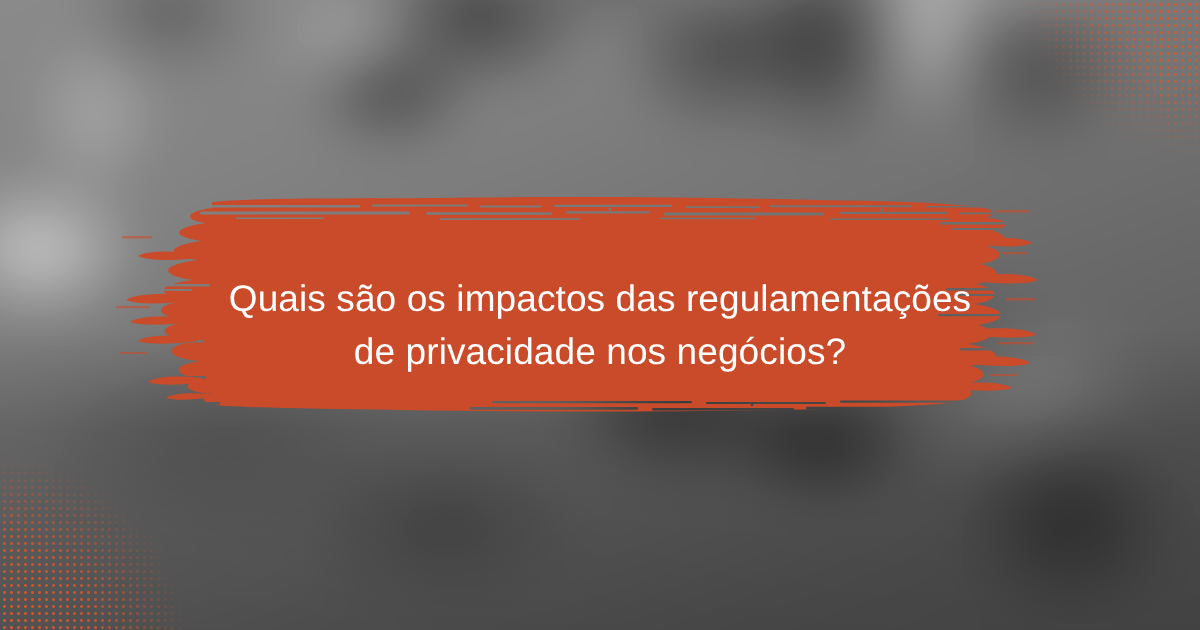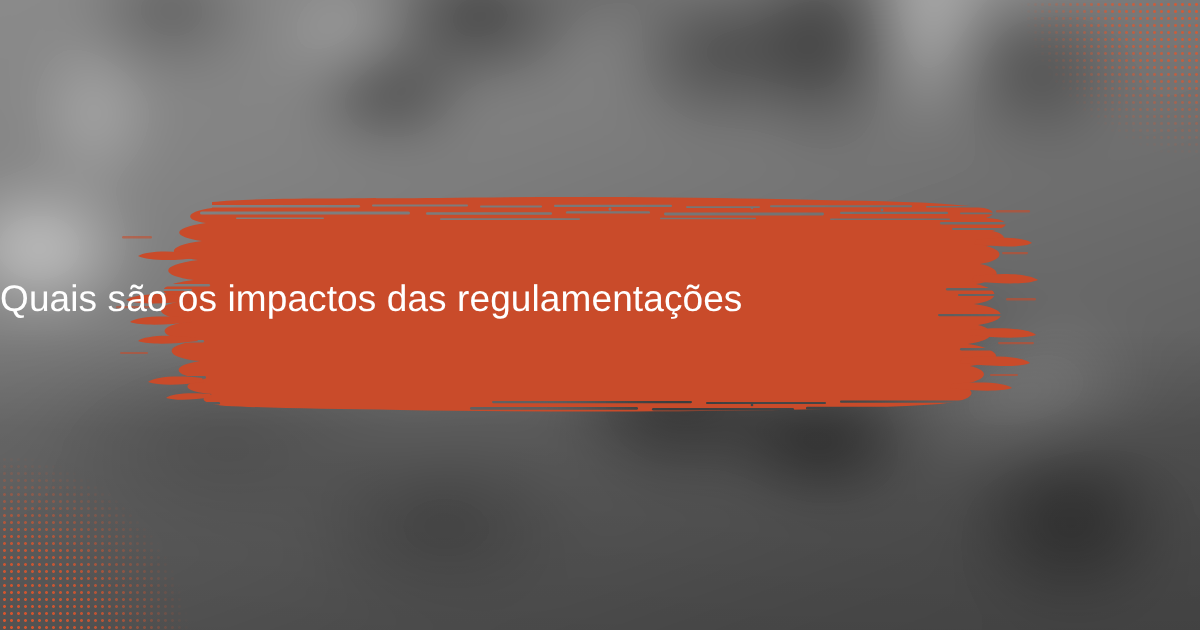--- a/index.html
+++ b/index.html
@@ -73,21 +73,21 @@
 
   
   #brush-stroke{
     position:absolute;left:140px;top:188px;width:880px;height:252px;
   }
   #brush-stroke svg{display:block;width:100%;height:100%;overflow:visible;}
 
   
   #headline{
     position:absolute;left:0;top:272px;width:1200px;
-    text-align:left;
+    text-align:center;
     color:#ffffff;
     font-size:37px;
     line-height:53px;
     letter-spacing:.1px;
     font-weight:400;
     text-rendering:geometricPrecision;
   }
   #headline .line{display:block;white-space:nowrap;}
 </style>
 </head>
@@ -223,15 +223,16 @@
       <g fill="#C94B2A" opacity=".58">
         <rect x="-18" y="48" width="30" height="2.4" rx="1.2"></rect>
         <rect x="-24" y="118" width="34" height="2.2" rx="1.1"></rect>
         <rect x="-20" y="164" width="28" height="2" rx="1"></rect>
       </g>
     </svg>
   </div>
 
   <div id="headline">
     <span class="line">Quais são os impactos das regulamentações</span>
+    <span class="line">de privacidade nos negócios?</span>
   </div>
 
 </div>
 
 </body></html>

